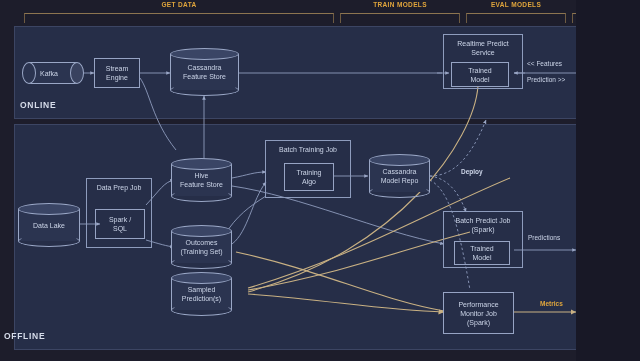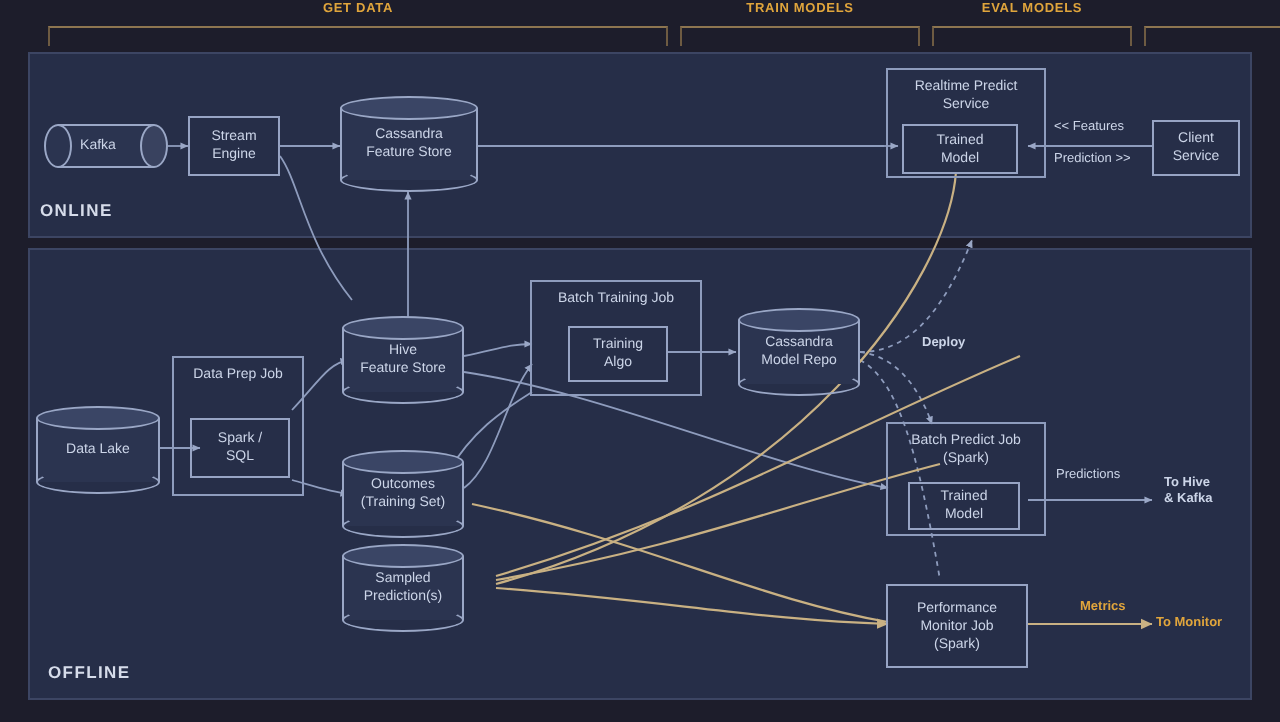--- a/index.html
+++ b/index.html
@@ -1,21 +1,21 @@
 <!DOCTYPE html>
 <html><head>
 <meta charset="utf-8">
 <style>
   html, body {
     margin: 0; padding: 0;
     background: #181826;
   }
   #stage {
     position: relative;
-    width: 640px; height: 361px;
+    width: 576px; height: 361px;
     background: #1d1d2b;
     font-family: "Liberation Sans", sans-serif;
     overflow: hidden;
   }
   
   .phase-band {
     position: absolute;
     top: 0; left: 0;
     width: 640px; height: 24px;
   }
@@ -395,15 +395,15 @@
 
   <div class="node box" style="left:443px;top:292px;width:71px;height:42px;">
     <div class="box-label">Performance
 Monitor Job
 (Spark)</div>
   </div>
 
   <div class="edge-label accent" style="left:540px;top:300px;">Metrics</div>
   <div class="edge-label accent" style="left:578px;top:308px;">To Monitor</div>
 
-  <div class="zone-label" style="left:24px;top:331px;">OFFLINE</div>
+  <div class="zone-label" style="left:4px;top:331px;">OFFLINE</div>
 
 </div>
 
 </body></html>

